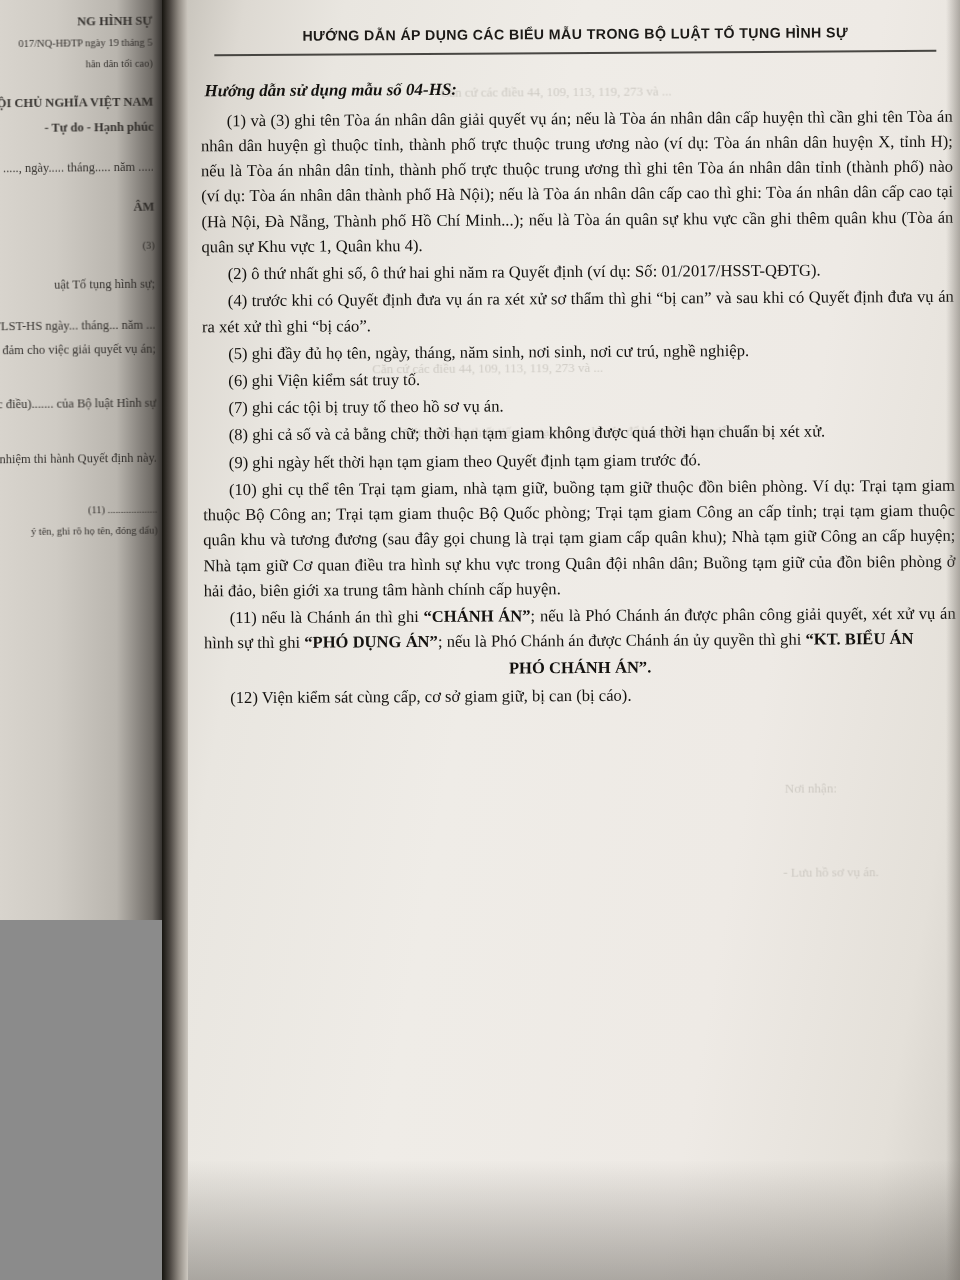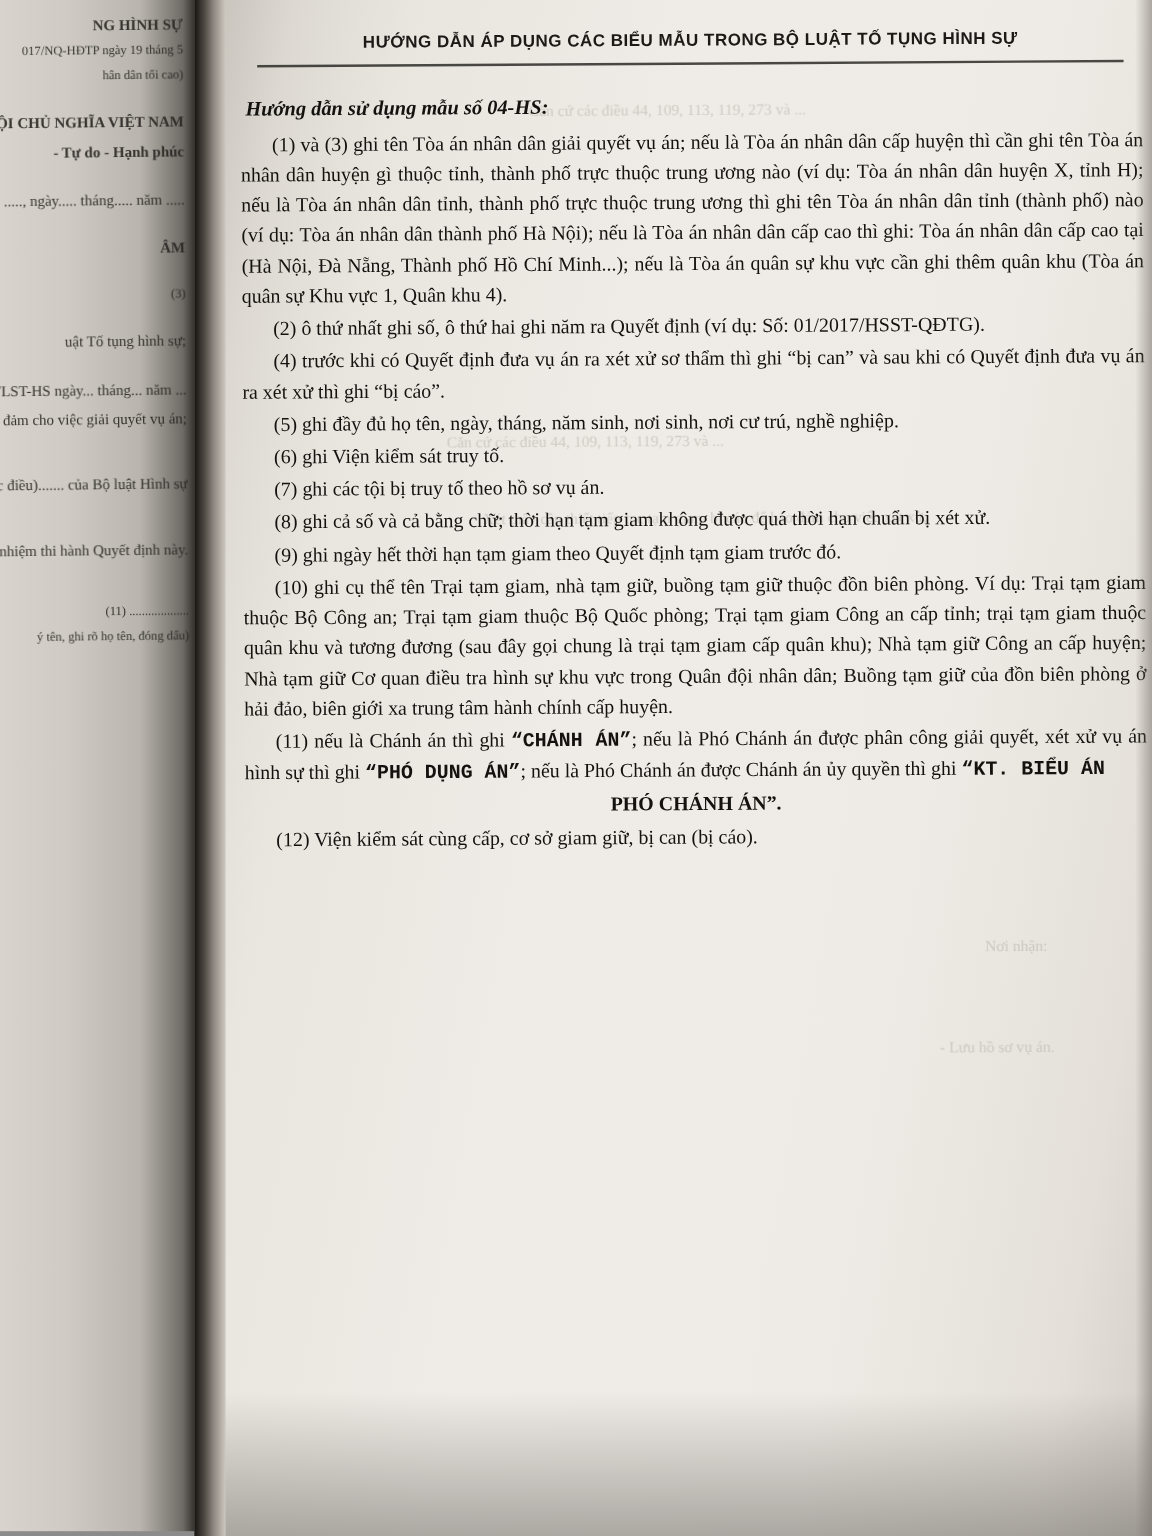--- a/index.html
+++ b/index.html
@@ -15,21 +15,21 @@
     background: #8b8b8b;
     font-family: "Liberation Serif", serif;
   }
 
   
   .left-page {
     position: absolute;
     left: 0;
     top: 0;
     width: 162px;
-    height: 1276px;
+    height: 920px;
     background: linear-gradient(90deg, #d8d4cd 0%, #cfcbc4 35%, #b9b5ae 72%, #6e6a65 94%, #35322f 100%);
     overflow: hidden;
   }
   .left-text {
     position: absolute;
     left: -110px;
     top: 0;
     width: 265px;
     padding: 10px 6px 0 0;
     color: #2a2724;
@@ -129,21 +129,21 @@
   .para {
     margin: 0 0 2px 0;
     text-indent: 26px;
   }
   .center-line {
     text-align: center;
     font-weight: bold;
     margin: 0 0 2px 0;
     text-indent: 0;
   }
-  b.caps { font-weight: bold; font-family: Liberation Mono, monospace; }
+  b.caps { font-weight: bold; }
 
   
   .page-edge {
     position: absolute;
     right: 0;
     top: 0;
     width: 14px;
     height: 1280px;
     background: linear-gradient(90deg, rgba(160,155,148,0) 0%, rgba(120,115,108,0.55) 100%);
     z-index: 5;
@@ -197,21 +197,21 @@
 
   <div class="right-page">
     <div class="page-inner">
 
       <div class="running-head">HƯỚNG DẪN ÁP DỤNG CÁC BIỂU MẪU TRONG BỘ LUẬT TỐ TỤNG HÌNH SỰ</div>
       <div class="head-rule"></div>
 
       <div class="ghost-line" style="left:240px; top:84px;">Căn cứ các điều 44, 109, 113, 119, 273 và ...</div>
       <div class="ghost-line" style="left:170px; top:360px;">Căn cứ các điều 44, 109, 113, 119, 273 và ...</div>
       <div class="ghost-line" style="left:200px; top:424px;">Xét thấy cần thiết tiếp tục tạm giam bị cáo để bảo đảm cho việc xét xử;</div>
-      <div class="ghost-line" style="left:616px; top:782px;">Nơi nhận:</div>
+      <div class="ghost-line" style="left:580px; top:782px;">Nơi nhận:</div>
       <div class="ghost-line" style="left:578px; top:866px;">- Lưu hồ sơ vụ án.</div>
 
       <div class="body">
         <div class="sec-title">Hướng dẫn sử dụng mẫu số 04-HS:</div>
 
         <p class="para">(1) và (3) ghi tên Tòa án nhân dân giải quyết vụ án; nếu là Tòa án nhân dân cấp huyện thì cần ghi tên Tòa án nhân dân huyện gì thuộc tỉnh, thành phố trực thuộc trung ương nào (ví dụ: Tòa án nhân dân huyện X, tỉnh H); nếu là Tòa án nhân dân tỉnh, thành phố trực thuộc trung ương thì ghi tên Tòa án nhân dân tỉnh (thành phố) nào (ví dụ: Tòa án nhân dân thành phố Hà Nội); nếu là Tòa án  nhân dân cấp cao thì ghi: Tòa án nhân dân cấp cao tại (Hà Nội, Đà Nẵng, Thành phố Hồ Chí Minh...); nếu là Tòa án quân sự khu vực cần ghi thêm quân khu (Tòa án quân sự Khu vực 1, Quân khu 4).</p>
         <p class="para">(2) ô thứ nhất ghi số, ô thứ hai ghi năm ra Quyết định (ví dụ: Số: 01/2017/HSST-QĐTG).</p>
         <p class="para">(4) trước khi có Quyết định đưa vụ án ra xét xử sơ thẩm thì ghi “bị can” và sau khi có Quyết định đưa vụ án ra xét xử thì ghi “bị cáo”.</p>
         <p class="para">(5) ghi đầy đủ họ tên, ngày, tháng, năm sinh, nơi sinh, nơi cư trú, nghề nghiệp.</p>
         <p class="para">(6) ghi Viện kiểm sát truy tố.</p>

